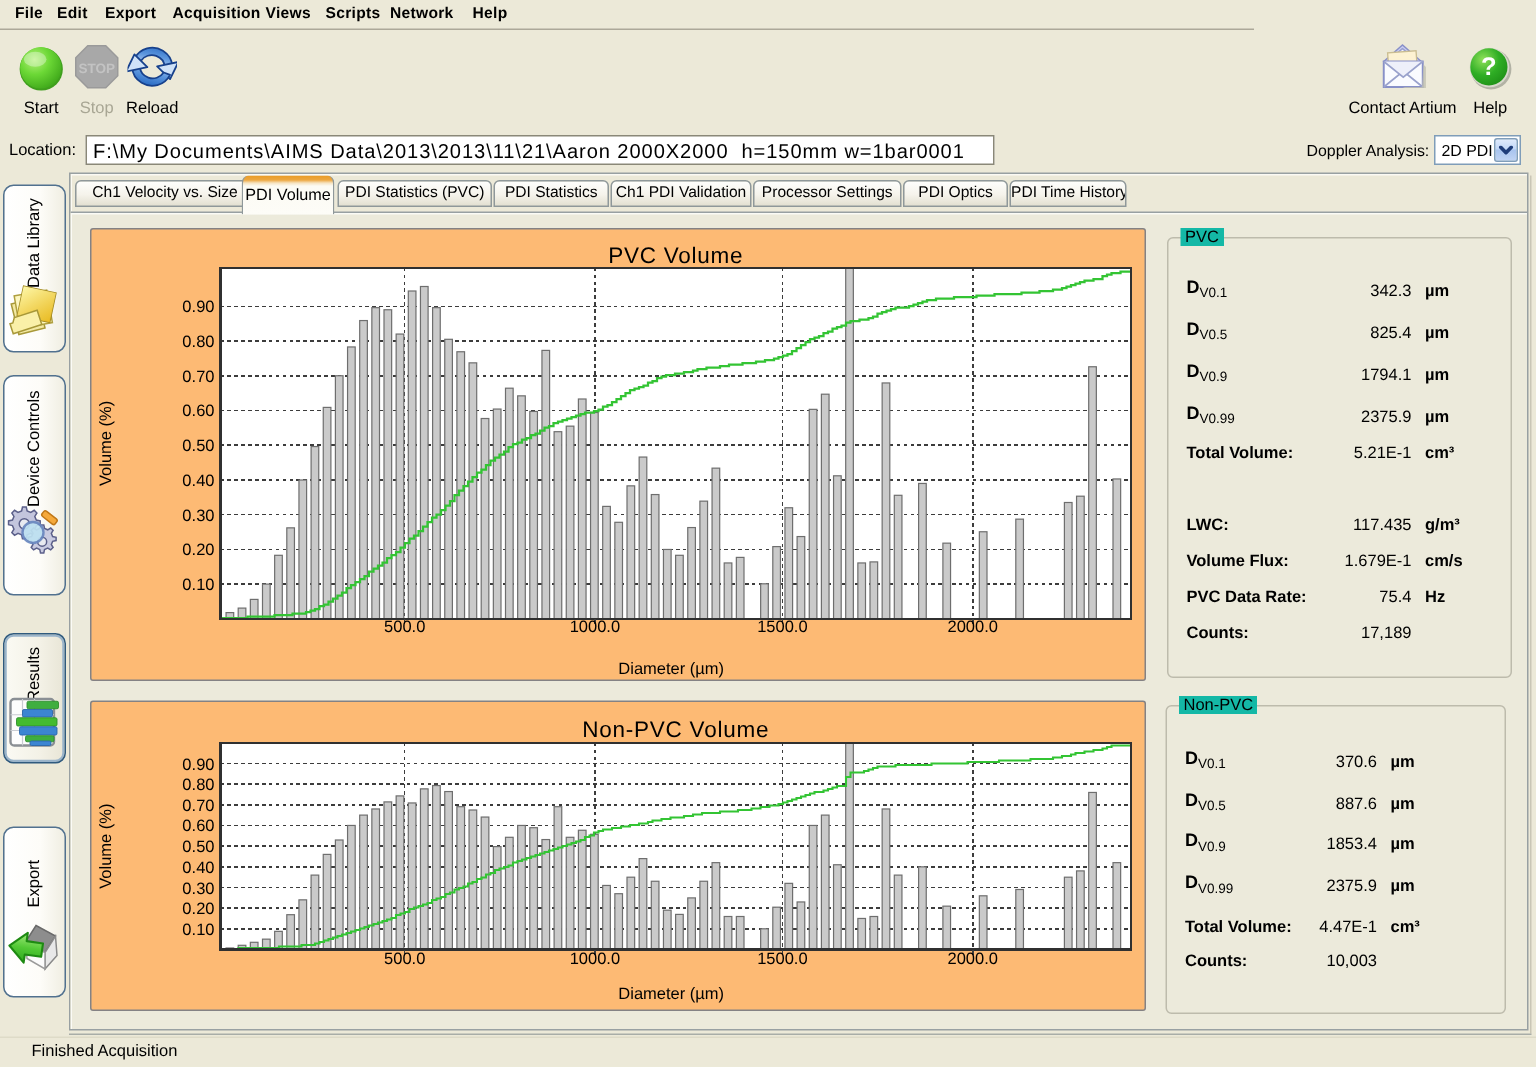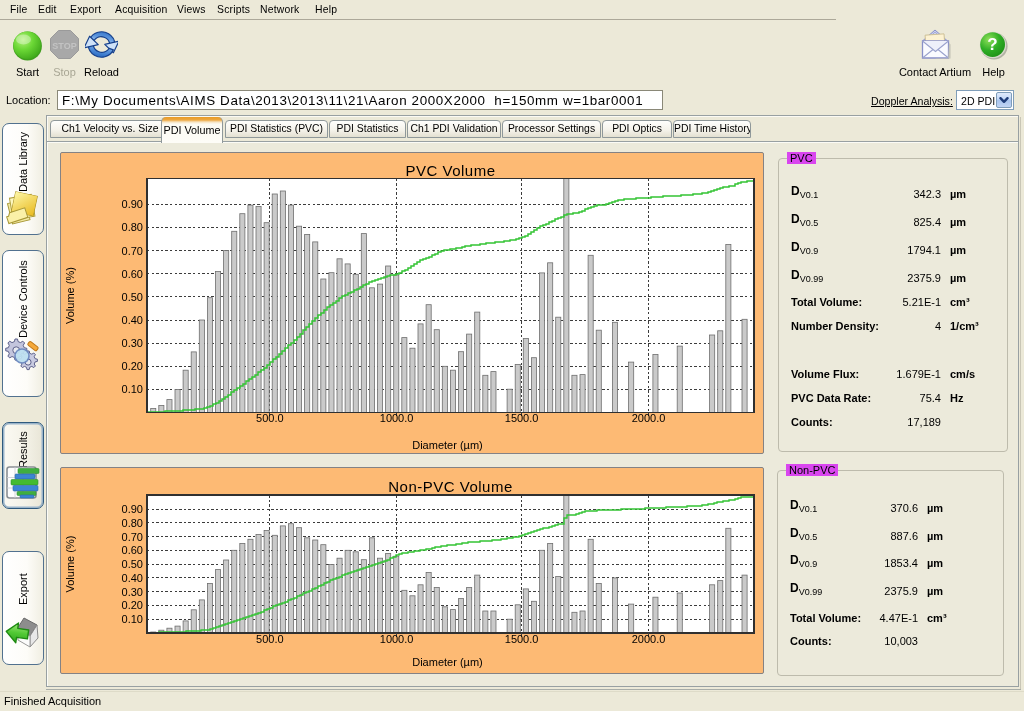--- a/index.html
+++ b/index.html
@@ -1,22 +1,22 @@
 <!DOCTYPE html>
 <html><head><meta charset="utf-8"><title>AIMS</title>
 <style>
 * { margin:0; padding:0; box-sizing:border-box; }
 html,body { width:1024px; height:711px; overflow:hidden; }
 body { background:#ece9d8; font-family:"Liberation Sans", sans-serif; font-size:11px; color:#000; position:relative; -webkit-font-smoothing:antialiased; }
-#menubar { position:absolute; left:0; top:0; width:836px; height:20px; border-bottom:1px solid #aca899; font-size:10.4px; }
+#menubar { position:absolute; left:0; top:0; width:836px; height:20px; border-bottom:1px solid #aca899; font-size:10.4px;font-weight:bold; }
 .ticon { position:absolute; }
 .tlab { position:absolute; text-align:center; }
 #loclab { position:absolute; left:6px; top:94px; }
 #locfield { position:absolute; left:57px; top:90px; width:606px; height:20px; background:#fff; border:1px solid #8a8878; padding:2px 0 0 4px; white-space:nowrap; overflow:hidden; font-size:13.4px; letter-spacing:0.62px; }
-#doplab { position:absolute; left:871px; top:95px; font-size:10.6px;text-decoration:underline; }
+#doplab { position:absolute; left:871px; top:95px; font-size:10.6px; }
 #combo { position:absolute; left:956px; top:90px; width:58px; height:20px; background:#fff; border:1px solid #7f9db9; }
 #combotxt { position:absolute; left:4px; top:4px; font-size:10.6px; }
 #combobtn { position:absolute; right:1px; top:1px; width:16px; height:16px; border:1px solid #7f9db9; border-radius:2px;
  background:linear-gradient(180deg,#dfeafc 0%,#c3d8f8 45%,#a8c4ee 50%,#c0d4f4 100%); }
 #combobtn svg { position:absolute; left:2px; top:4px; }
 #menubar span { letter-spacing:0.2px; }
 .sbtn { position:absolute; left:2px; width:42px; border:1.5px solid #51718f; border-radius:7px;
  background:linear-gradient(90deg,#ffffff 0%,#fdfcf8 60%,#f0eee2 100%); }
 .sbtn.sel { border:1.5px solid #2f5a7e; box-shadow:inset 0 0 0 1.5px #9ab4ca; background:linear-gradient(90deg,#fbfaf4 0%,#f3f1e6 60%,#e8e5d6 100%); }
 .sbtxt { position:absolute; top:6px; left:0; width:100%; display:flex; align-items:center; justify-content:center;
@@ -28,29 +28,29 @@
 #edge_b { position:absolute; left:46px; top:689px; width:975px; height:1px; background:#a8ada8; }
 .tab { position:absolute; top:120px; height:18px; background:linear-gradient(180deg,#fefefc 0%,#f5f3eb 55%,#e3e0d1 100%);
  border:1px solid #8f989a; border-radius:4px 4px 0 0; text-align:center; padding-top:2px; z-index:5;
  white-space:nowrap; overflow:hidden; font-size:10.4px; }
 .tab.sel { top:117px; height:26px; padding-top:7px; z-index:6; font-size:10.8px;
  border:1px solid #8f989a; border-bottom:none; border-top:none;
  background:linear-gradient(180deg,#e99b25 0px,#eda740 3px,#f6e3c0 5px,#fcfbf4 7px,#fdfcf7 100%);
  border-radius:5px 5px 0 0; }
 .chpanel { position:absolute; background:#fdba74; border:1px solid #848284; border-radius:2px; }
 .gbox { position:absolute; border:1px solid #bdbbac; border-radius:4px; }
-.gboxlab { position:absolute; top:-7px; left:8px; background:#d946ef; padding:0 3px; }
+.gboxlab { position:absolute; top:-7px; left:8px; background:#14b8a6; padding:0 3px; }
 .srow { position:absolute; left:0; width:100%; height:16px; }
 .dlab { position:absolute; left:12px; top:-4px; font-weight:bold; font-size:12px; }
 .dsub { font-size:9px; font-weight:normal; position:relative; top:3px; }
 .slab { position:absolute; left:12px; top:0; font-weight:bold; }
 .sval { position:absolute; left:0; top:0; text-align:right; }
 .sunit { position:absolute; top:0; font-weight:bold; }
 #statusbar { position:absolute; left:0px; top:691px; width:1024px; height:20px; background:#ece9d8; border-top:1px solid #dedbc8; }
-#statusbar span { position:absolute; left:4px; top:3px; }
+#statusbar span { position:absolute; left:21px; top:3px; }
 </style></head>
 <body>
 <div id="menubar">
     <span style="position:absolute;left:10px;top:4px">File</span>
     <span style="position:absolute;left:38px;top:4px">Edit</span>
     <span style="position:absolute;left:70px;top:4px">Export</span>
     <span style="position:absolute;left:115px;top:4px">Acquisition</span>
     <span style="position:absolute;left:177px;top:4px">Views</span>
     <span style="position:absolute;left:217px;top:4px">Scripts</span>
     <span style="position:absolute;left:260px;top:4px">Network</span>
@@ -443,24 +443,24 @@
     <div class="srow" style="top:113px">
       <div class="dlab"><b>D</b><span class="dsub">V0.99</span></div>
       <div class="sval" style="width:162px">2375.9</div>
       <div class="sunit" style="left:171px">µm</div>
     </div>
     <div class="srow" style="top:137px">
       <div class="slab">Total Volume:</div>
       <div class="sval" style="width:162px">5.21E-1</div>
       <div class="sunit" style="left:171px">cm³</div>
     </div>
-    <div class="srow" style="top:161px">
-      <div class="slab">Number Density:</div>
-      <div class="sval" style="width:162px">4</div>
-      <div class="sunit" style="left:171px">1/cm³</div>
+    <div class="srow" style="top:185px">
+      <div class="slab">LWC:</div>
+      <div class="sval" style="width:162px">117.435</div>
+      <div class="sunit" style="left:171px">g/m³</div>
     </div>
     <div class="srow" style="top:209px">
       <div class="slab">Volume Flux:</div>
       <div class="sval" style="width:162px">1.679E-1</div>
       <div class="sunit" style="left:171px">cm/s</div>
     </div>
     <div class="srow" style="top:233px">
       <div class="slab">PVC Data Rate:</div>
       <div class="sval" style="width:162px">75.4</div>
       <div class="sunit" style="left:171px">Hz</div>

